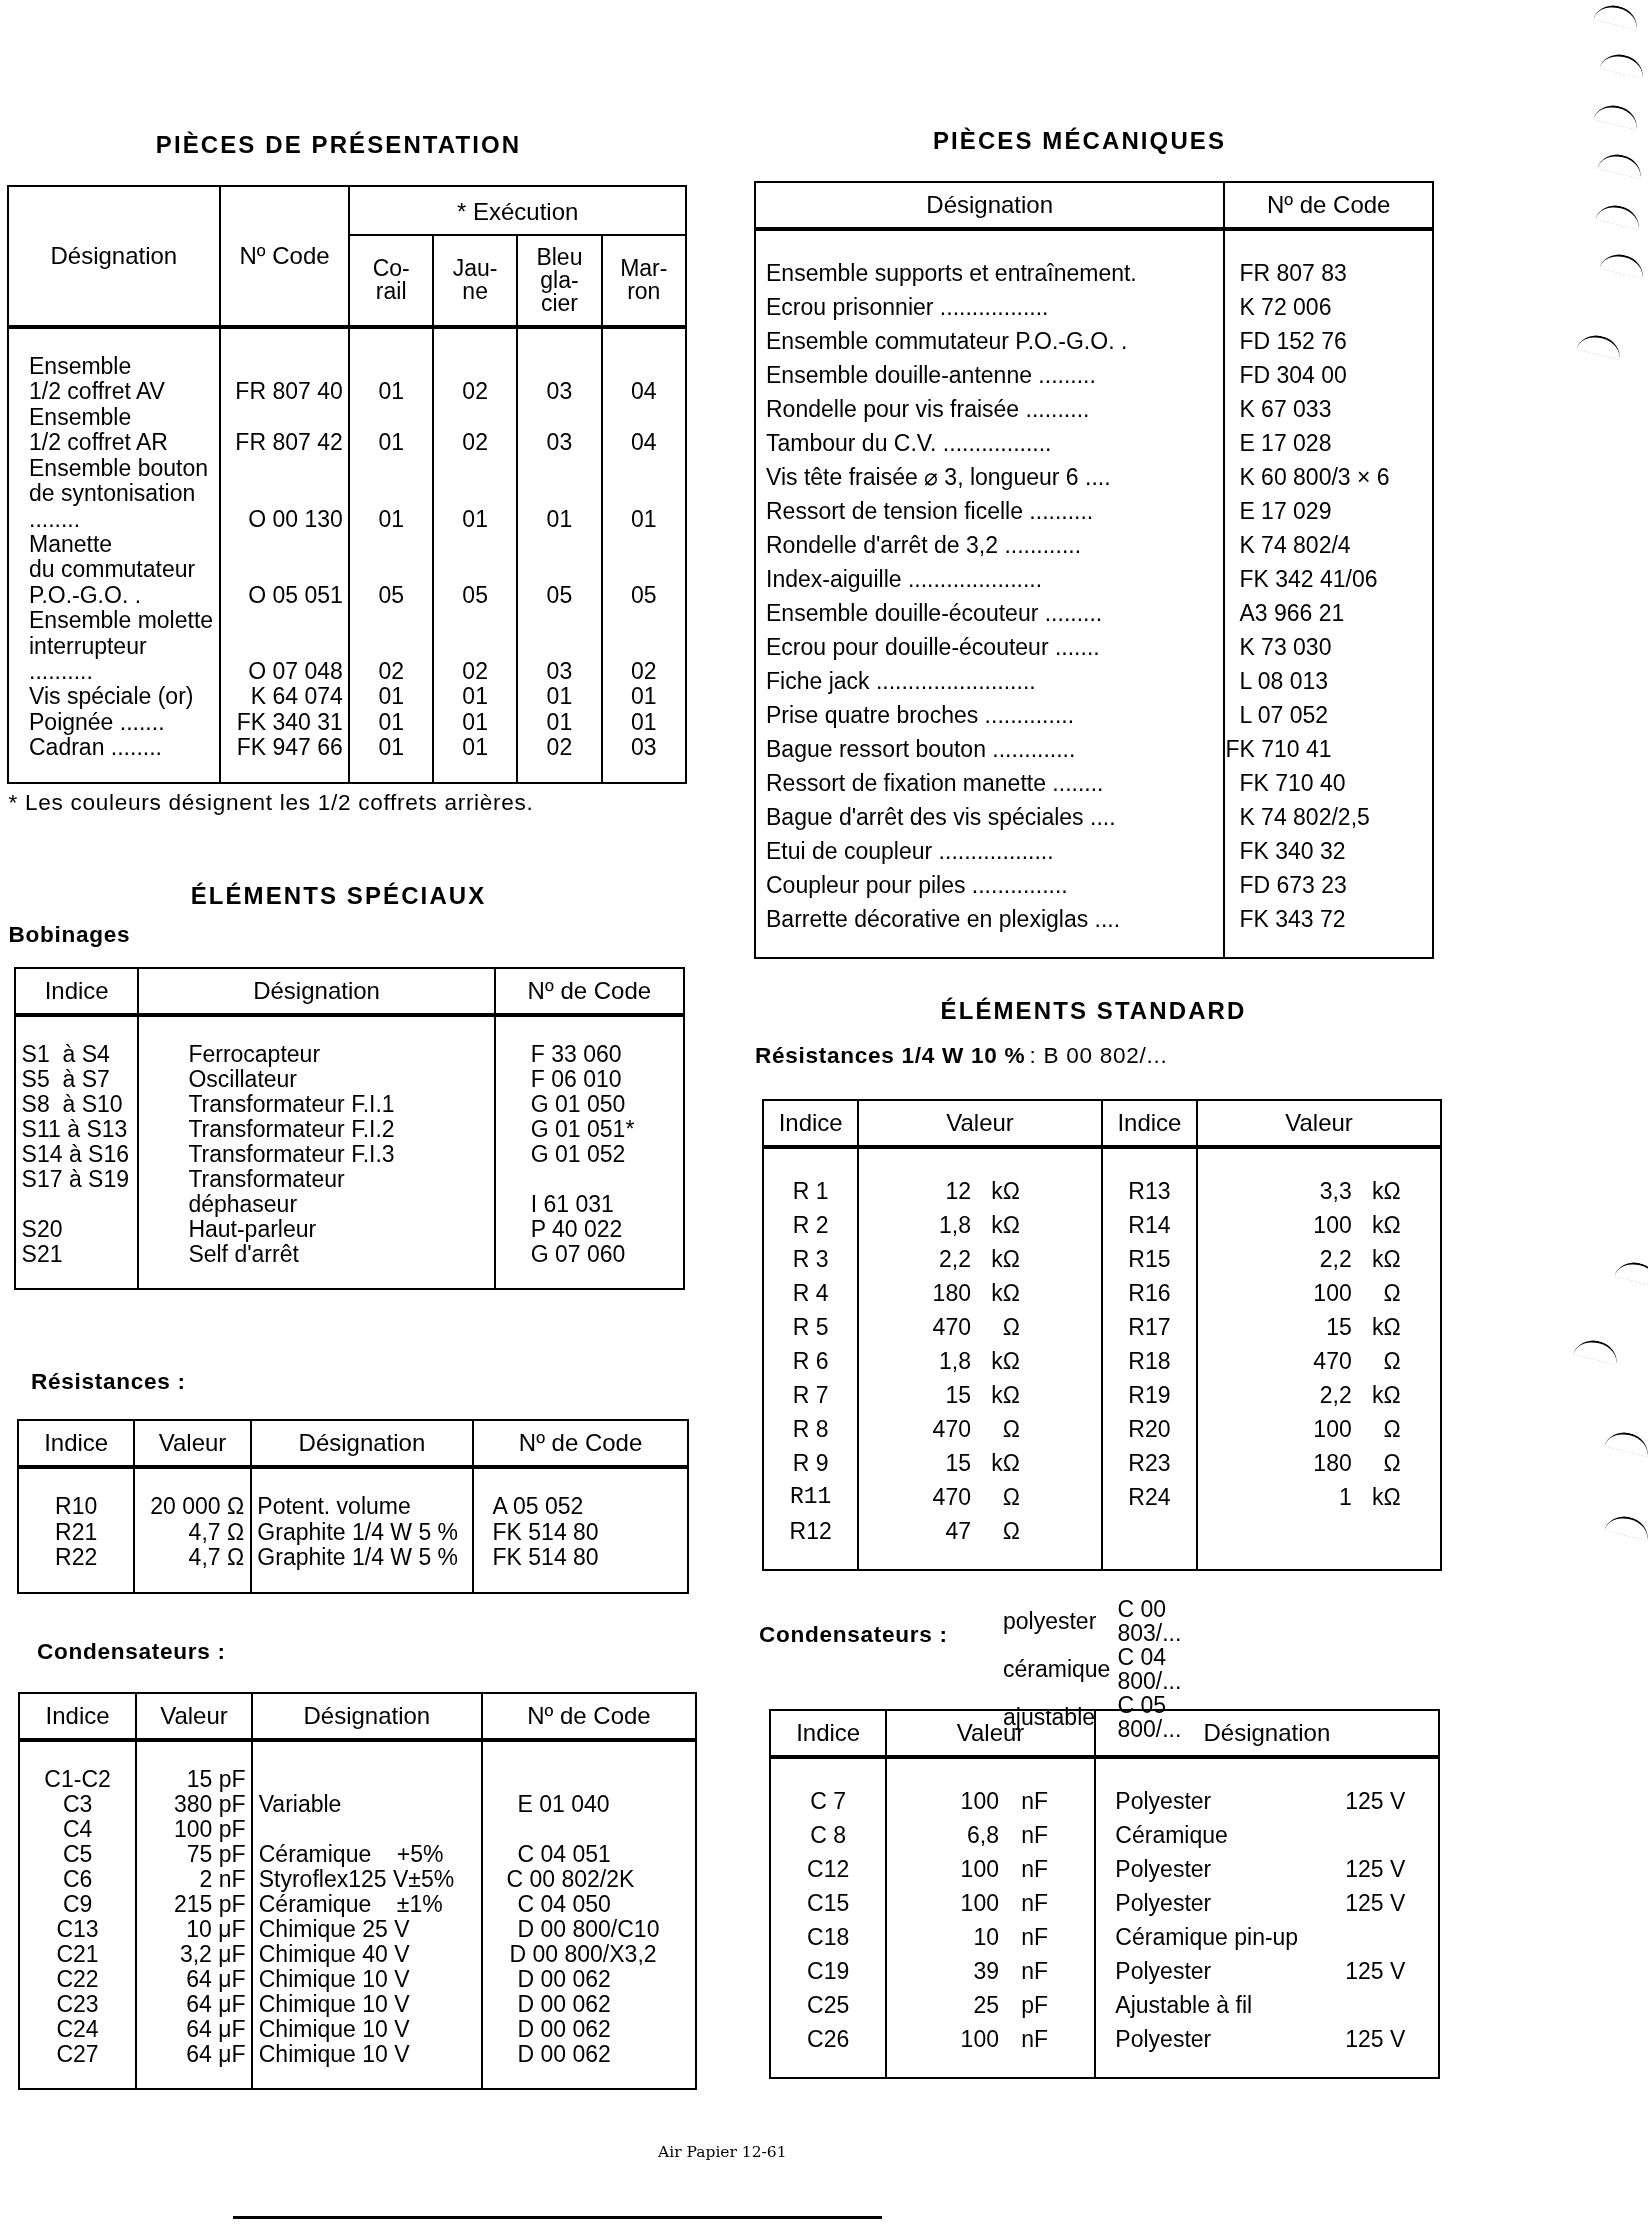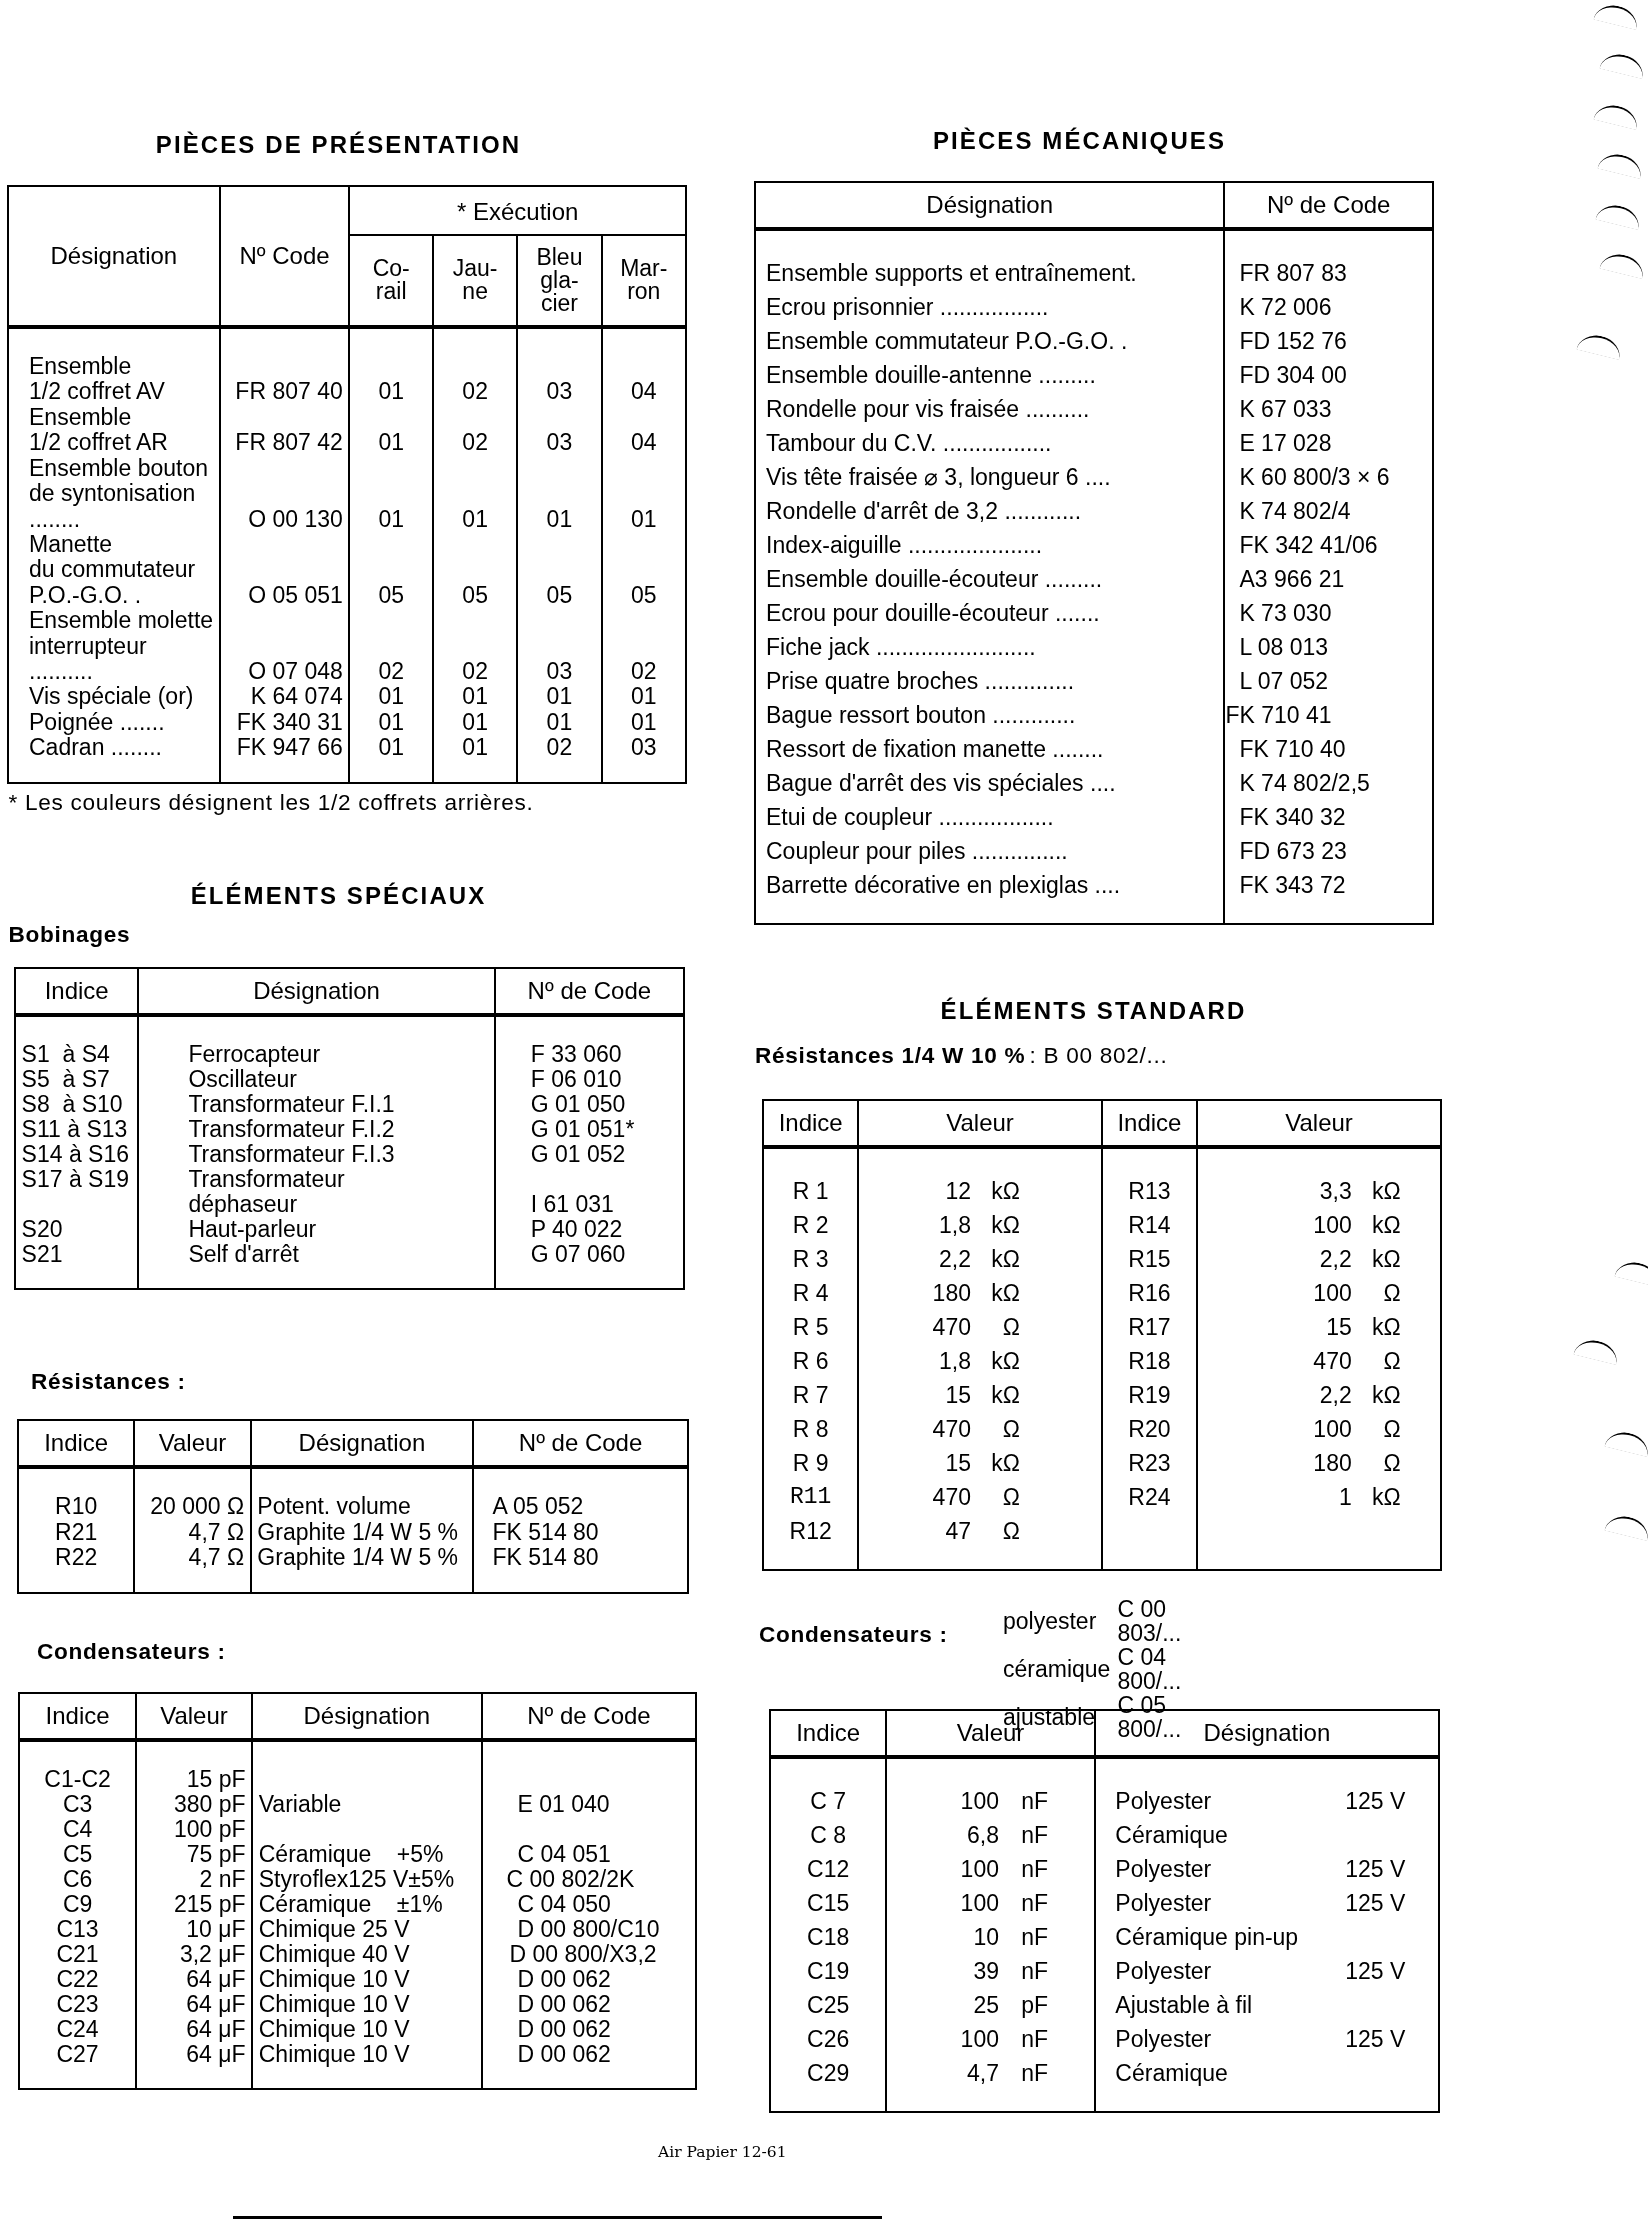--- a/index.html
+++ b/index.html
@@ -435,20 +435,24 @@
       </tr>
       <tr>
         <td class="l">Tambour du C.V. .................</td>
         <td class="vline l" style="padding-left:14px;">E 17 028</td>
       </tr>
       <tr>
         <td class="l">Vis tête fraisée ⌀ 3, longueur 6 ....</td>
         <td class="vline l" style="padding-left:14px;">K 60 800/3 × 6</td>
       </tr>
       <tr>
+        <td class="l">Ressort de tension ficelle ..........</td>
+        <td class="vline l" style="padding-left:14px;">E 17 029</td>
+      </tr>
+      <tr>
         <td class="l">Rondelle d'arrêt de 3,2 ............</td>
         <td class="vline l" style="padding-left:14px;">K 74 802/4</td>
       </tr>
       <tr>
         <td class="l">Index-aiguille .....................</td>
         <td class="vline l" style="padding-left:14px;">FK 342 41/06</td>
       </tr>
       <tr>
         <td class="l">Ensemble douille-écouteur .........</td>
         <td class="vline l" style="padding-left:14px;">A3 966 21</td>
@@ -660,25 +664,20 @@
       <tr>
         <td class="c" style="white-space:pre;">C25</td>
         <td class="vline"><span style="display:inline-block;width:106px;text-align:right;">25</span><span style="display:inline-block;width:49px;text-align:right;">pF</span></td>
         <td class="vline"><span style="display:inline-block;width:219px;padding-left:14px;">Ajustable à fil</span><span style="display:inline-block;width:71px;text-align:right;"></span></td>
       </tr>
       <tr>
         <td class="c" style="white-space:pre;">C26</td>
         <td class="vline"><span style="display:inline-block;width:106px;text-align:right;">100</span><span style="display:inline-block;width:49px;text-align:right;">nF</span></td>
         <td class="vline"><span style="display:inline-block;width:219px;padding-left:14px;">Polyester</span><span style="display:inline-block;width:71px;text-align:right;">125 V</span></td>
       </tr>
-      <tr>
-        <td class="c" style="white-space:pre;">C29</td>
-        <td class="vline"><span style="display:inline-block;width:106px;text-align:right;">4,7</span><span style="display:inline-block;width:49px;text-align:right;">nF</span></td>
-        <td class="vline"><span style="display:inline-block;width:219px;padding-left:14px;">Céramique</span><span style="display:inline-block;width:71px;text-align:right;"></span></td>
-      </tr>
       <tr class="tail">
         <td class=""></td>
         <td class="vline"></td>
         <td class="vline"></td>
       </tr>
     </tbody>
 </table>
 
 <div class="abs" style="left:658px; top:2143px; font-family:'DejaVu Serif', serif; font-size:15.5px;">Air Papier 12-61</div>
 <div class="footer-rule" style="left:233px; top:2216px; width:649px;"></div>

